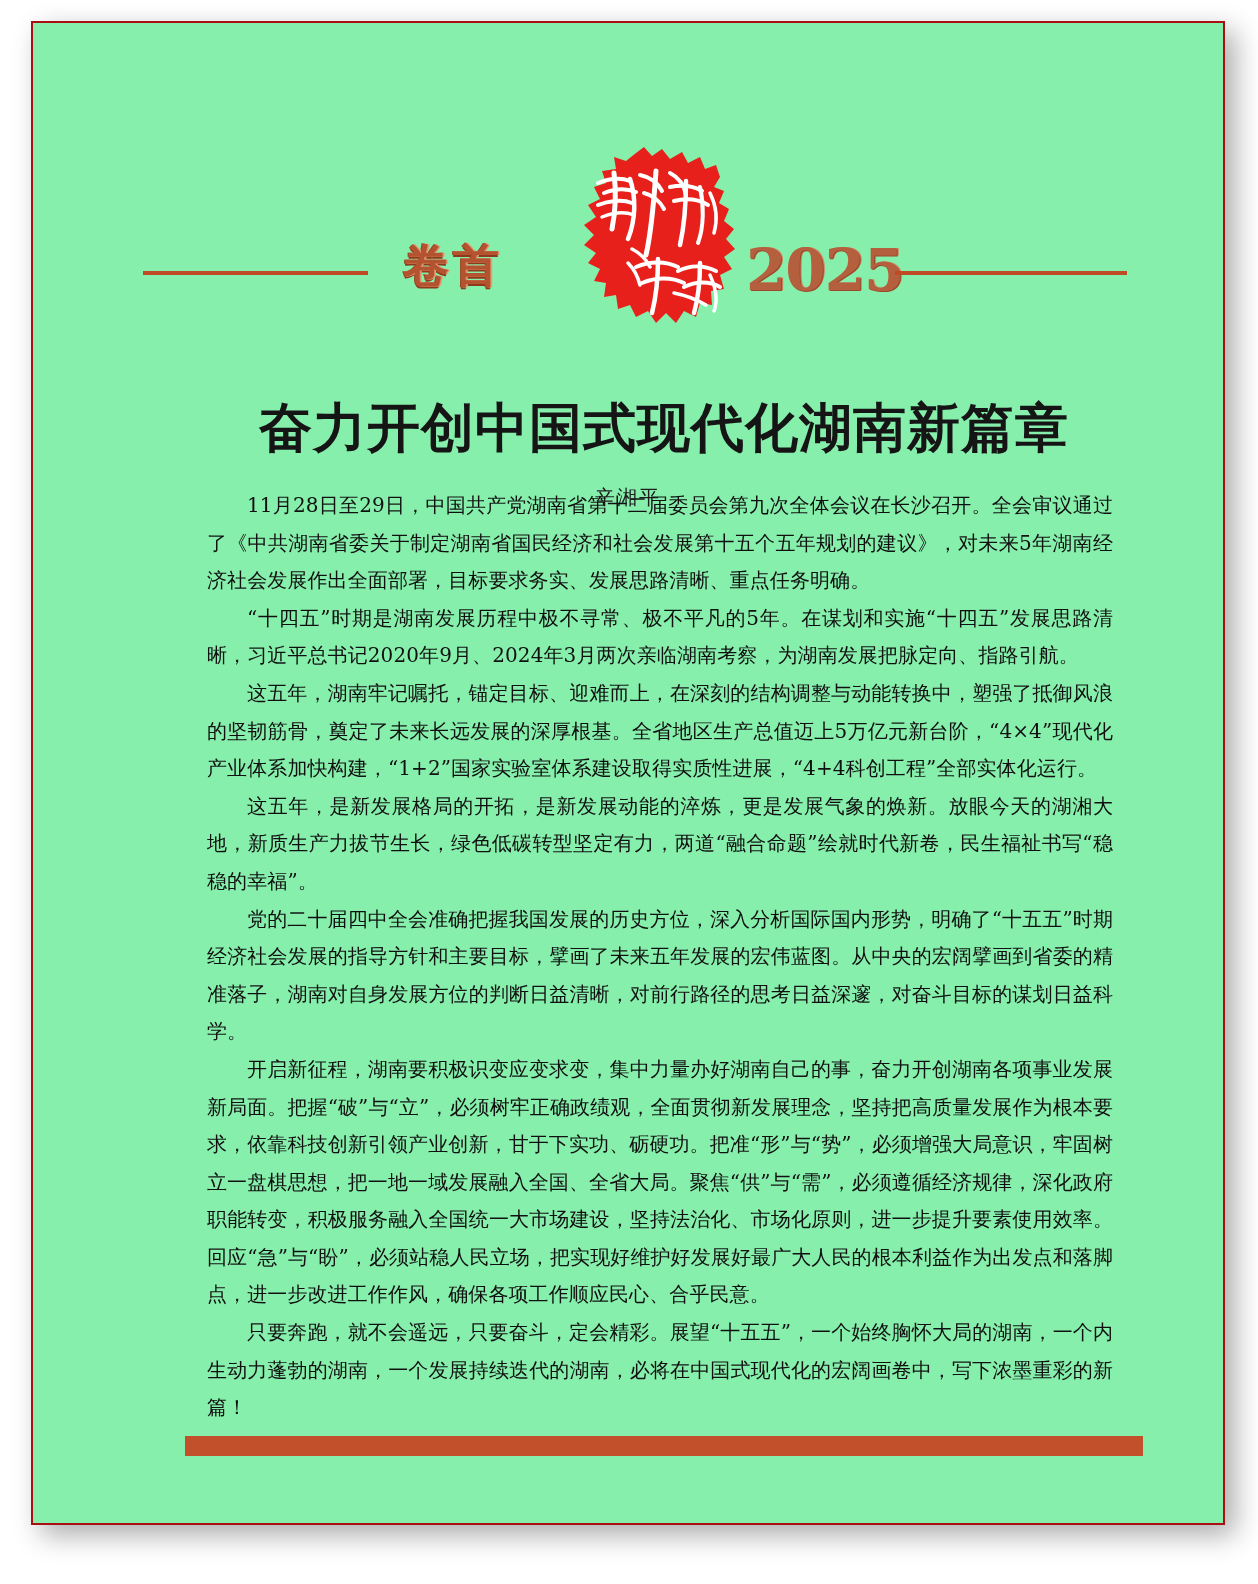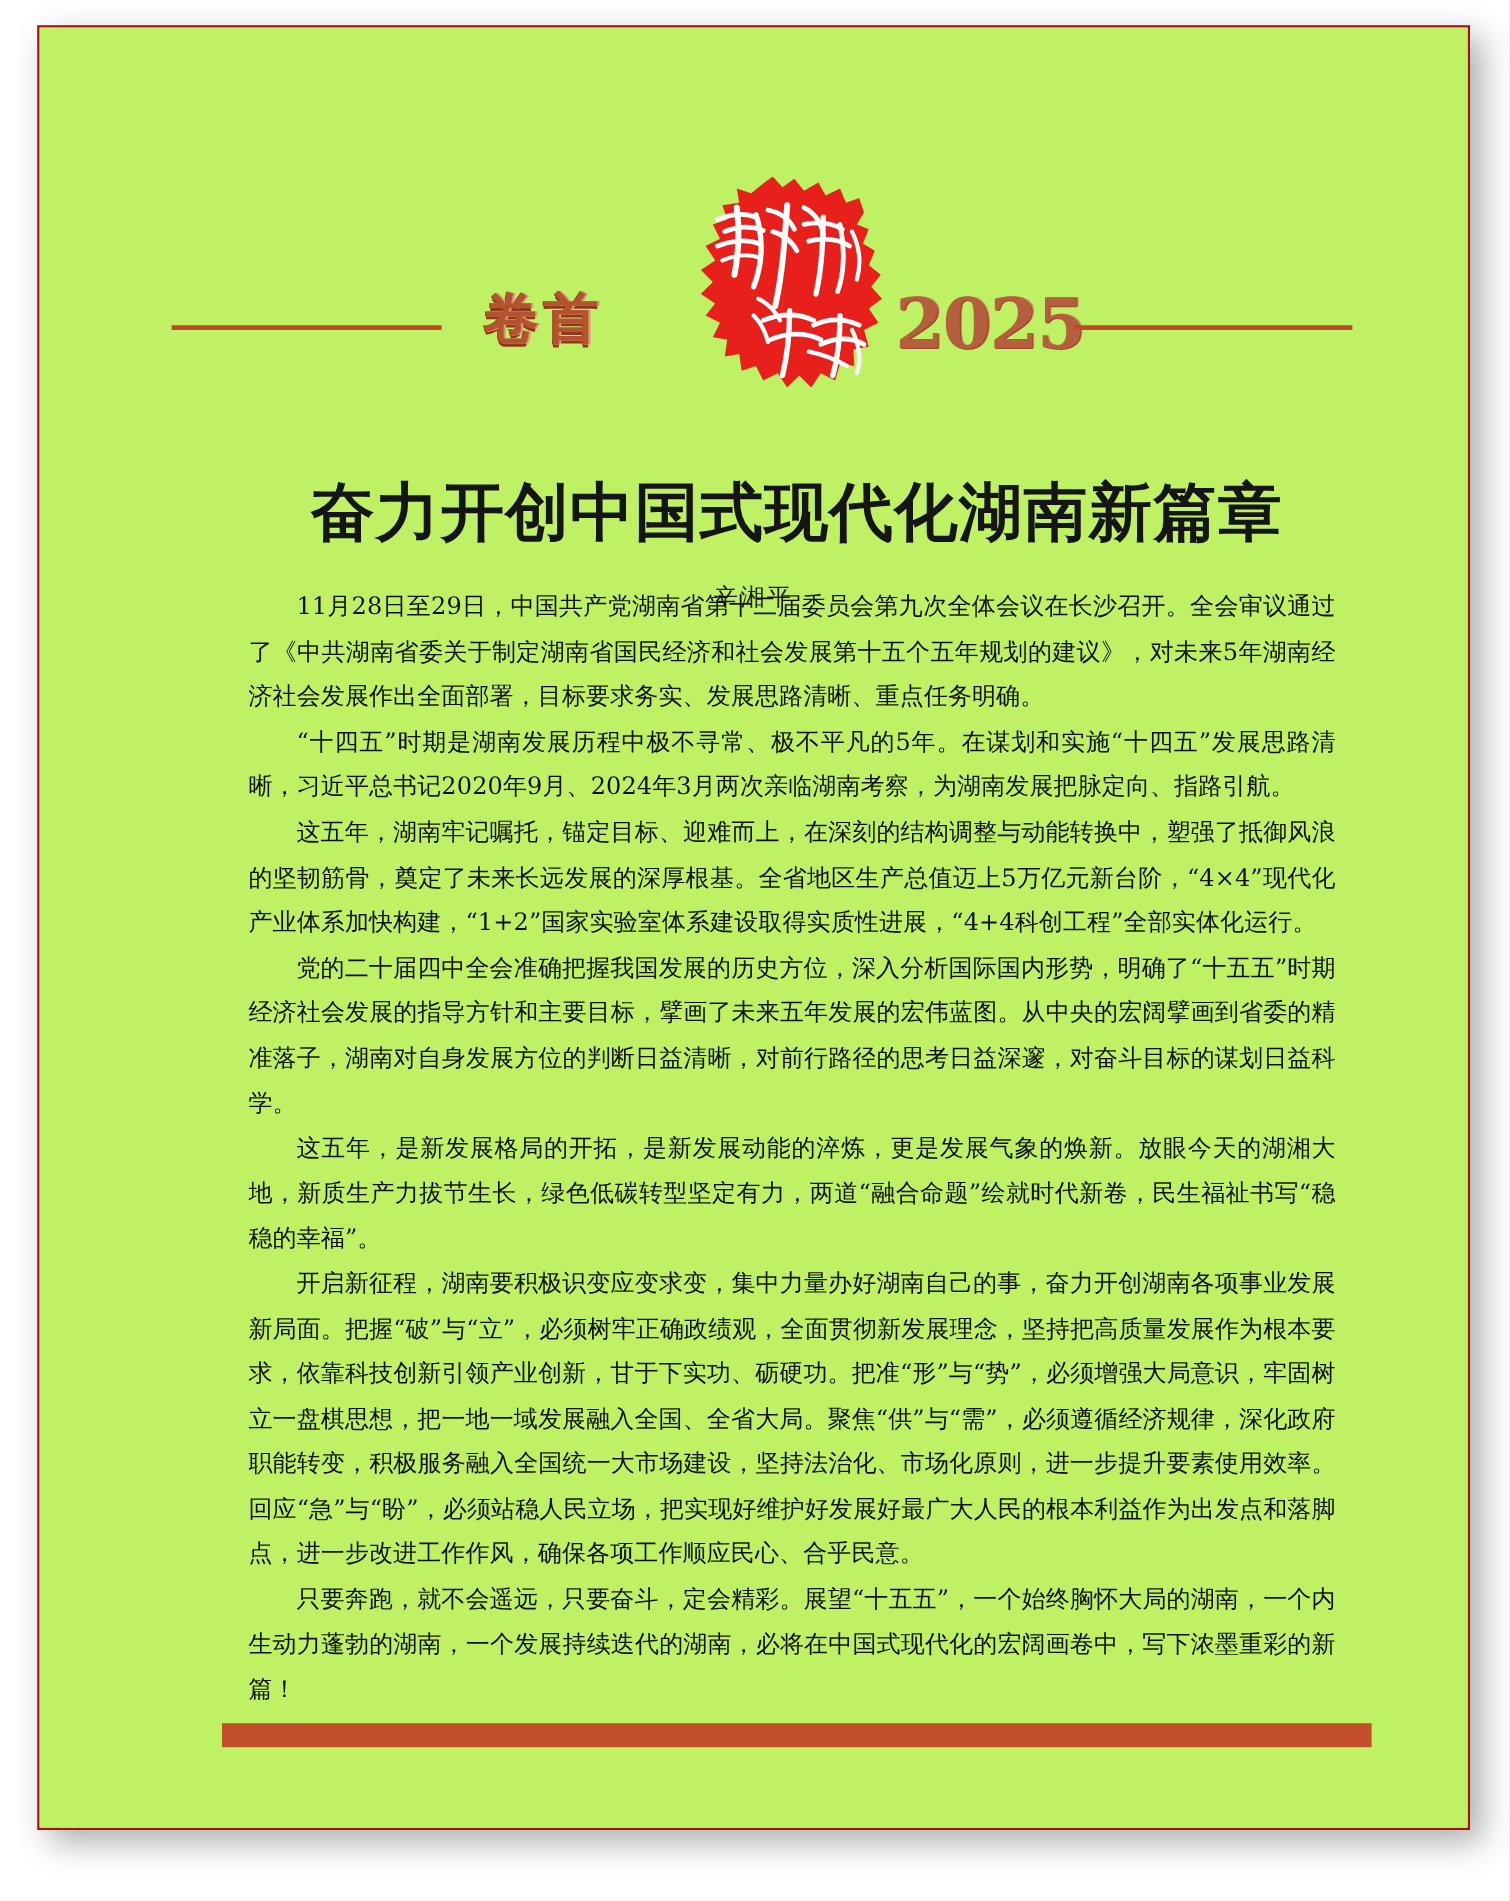--- a/index.html
+++ b/index.html
@@ -24,21 +24,21 @@
     height: 1504px;
     background: #ffffff;
     border: 2px solid #a90f12;
     box-sizing: border-box;
     box-shadow: 10px 10px 26px rgba(0,0,0,0.33);
   }
 
   .page-inner {
     position: absolute;
     left: 0; top: 0; right: 0; bottom: 0;
-    background: #bef264;
+    background: #86efac;
   }
 
   
   .masthead {
     position: absolute;
     left: 0;
     top: 110px;
     width: 100%;
     height: 190px;
   }
@@ -215,22 +215,22 @@
       <div class="rule-right"></div>
     </div>
 
     <h1 class="doc-title">奋力开创中国式现代化湖南新篇章</h1>
     <div class="doc-byline">辛湘平</div>
 
     <div class="article-body">
       <p class="para">11月28日至29日，中国共产党湖南省第十二届委员会第九次全体会议在长沙召开。全会审议通过了《中共湖南省委关于制定湖南省国民经济和社会发展第十五个五年规划的建议》，对未来5年湖南经济社会发展作出全面部署，目标要求务实、发展思路清晰、重点任务明确。</p>
       <p class="para">“十四五”时期是湖南发展历程中极不寻常、极不平凡的5年。在谋划和实施“十四五”发展思路清晰，习近平总书记2020年9月、2024年3月两次亲临湖南考察，为湖南发展把脉定向、指路引航。</p>
       <p class="para">这五年，湖南牢记嘱托，锚定目标、迎难而上，在深刻的结构调整与动能转换中，塑强了抵御风浪的坚韧筋骨，奠定了未来长远发展的深厚根基。全省地区生产总值迈上5万亿元新台阶，“4×4”现代化产业体系加快构建，“1+2”国家实验室体系建设取得实质性进展，“4+4科创工程”全部实体化运行。</p>
+      <p class="para">这五年，是新发展格局的开拓，是新发展动能的淬炼，更是发展气象的焕新。放眼今天的湖湘大地，新质生产力拔节生长，绿色低碳转型坚定有力，两道“融合命题”绘就时代新卷，民生福祉书写“稳稳的幸福”。</p>
       <p class="para">党的二十届四中全会准确把握我国发展的历史方位，深入分析国际国内形势，明确了“十五五”时期经济社会发展的指导方针和主要目标，擘画了未来五年发展的宏伟蓝图。从中央的宏阔擘画到省委的精准落子，湖南对自身发展方位的判断日益清晰，对前行路径的思考日益深邃，对奋斗目标的谋划日益科学。</p>
-      <p class="para">这五年，是新发展格局的开拓，是新发展动能的淬炼，更是发展气象的焕新。放眼今天的湖湘大地，新质生产力拔节生长，绿色低碳转型坚定有力，两道“融合命题”绘就时代新卷，民生福祉书写“稳稳的幸福”。</p>
       <p class="para">开启新征程，湖南要积极识变应变求变，集中力量办好湖南自己的事，奋力开创湖南各项事业发展新局面。把握“破”与“立”，必须树牢正确政绩观，全面贯彻新发展理念，坚持把高质量发展作为根本要求，依靠科技创新引领产业创新，甘于下实功、砺硬功。把准“形”与“势”，必须增强大局意识，牢固树立一盘棋思想，把一地一域发展融入全国、全省大局。聚焦“供”与“需”，必须遵循经济规律，深化政府职能转变，积极服务融入全国统一大市场建设，坚持法治化、市场化原则，进一步提升要素使用效率。回应“急”与“盼”，必须站稳人民立场，把实现好维护好发展好最广大人民的根本利益作为出发点和落脚点，进一步改进工作作风，确保各项工作顺应民心、合乎民意。</p>
       <p class="para"><span>只要奔跑，就不会遥远，只要奋斗，定会精彩。展望“十五五”，一个始终胸怀大局的湖南，一个内生动力蓬勃的湖南，一个发展持续迭代的湖南，必将在中国式现代化的宏阔画卷中，写下浓墨重彩的新篇！</span></p>
     </div>
 
     <div class="footer-bar"></div>
 
   </div>
 </div>
 
 </body></html>

